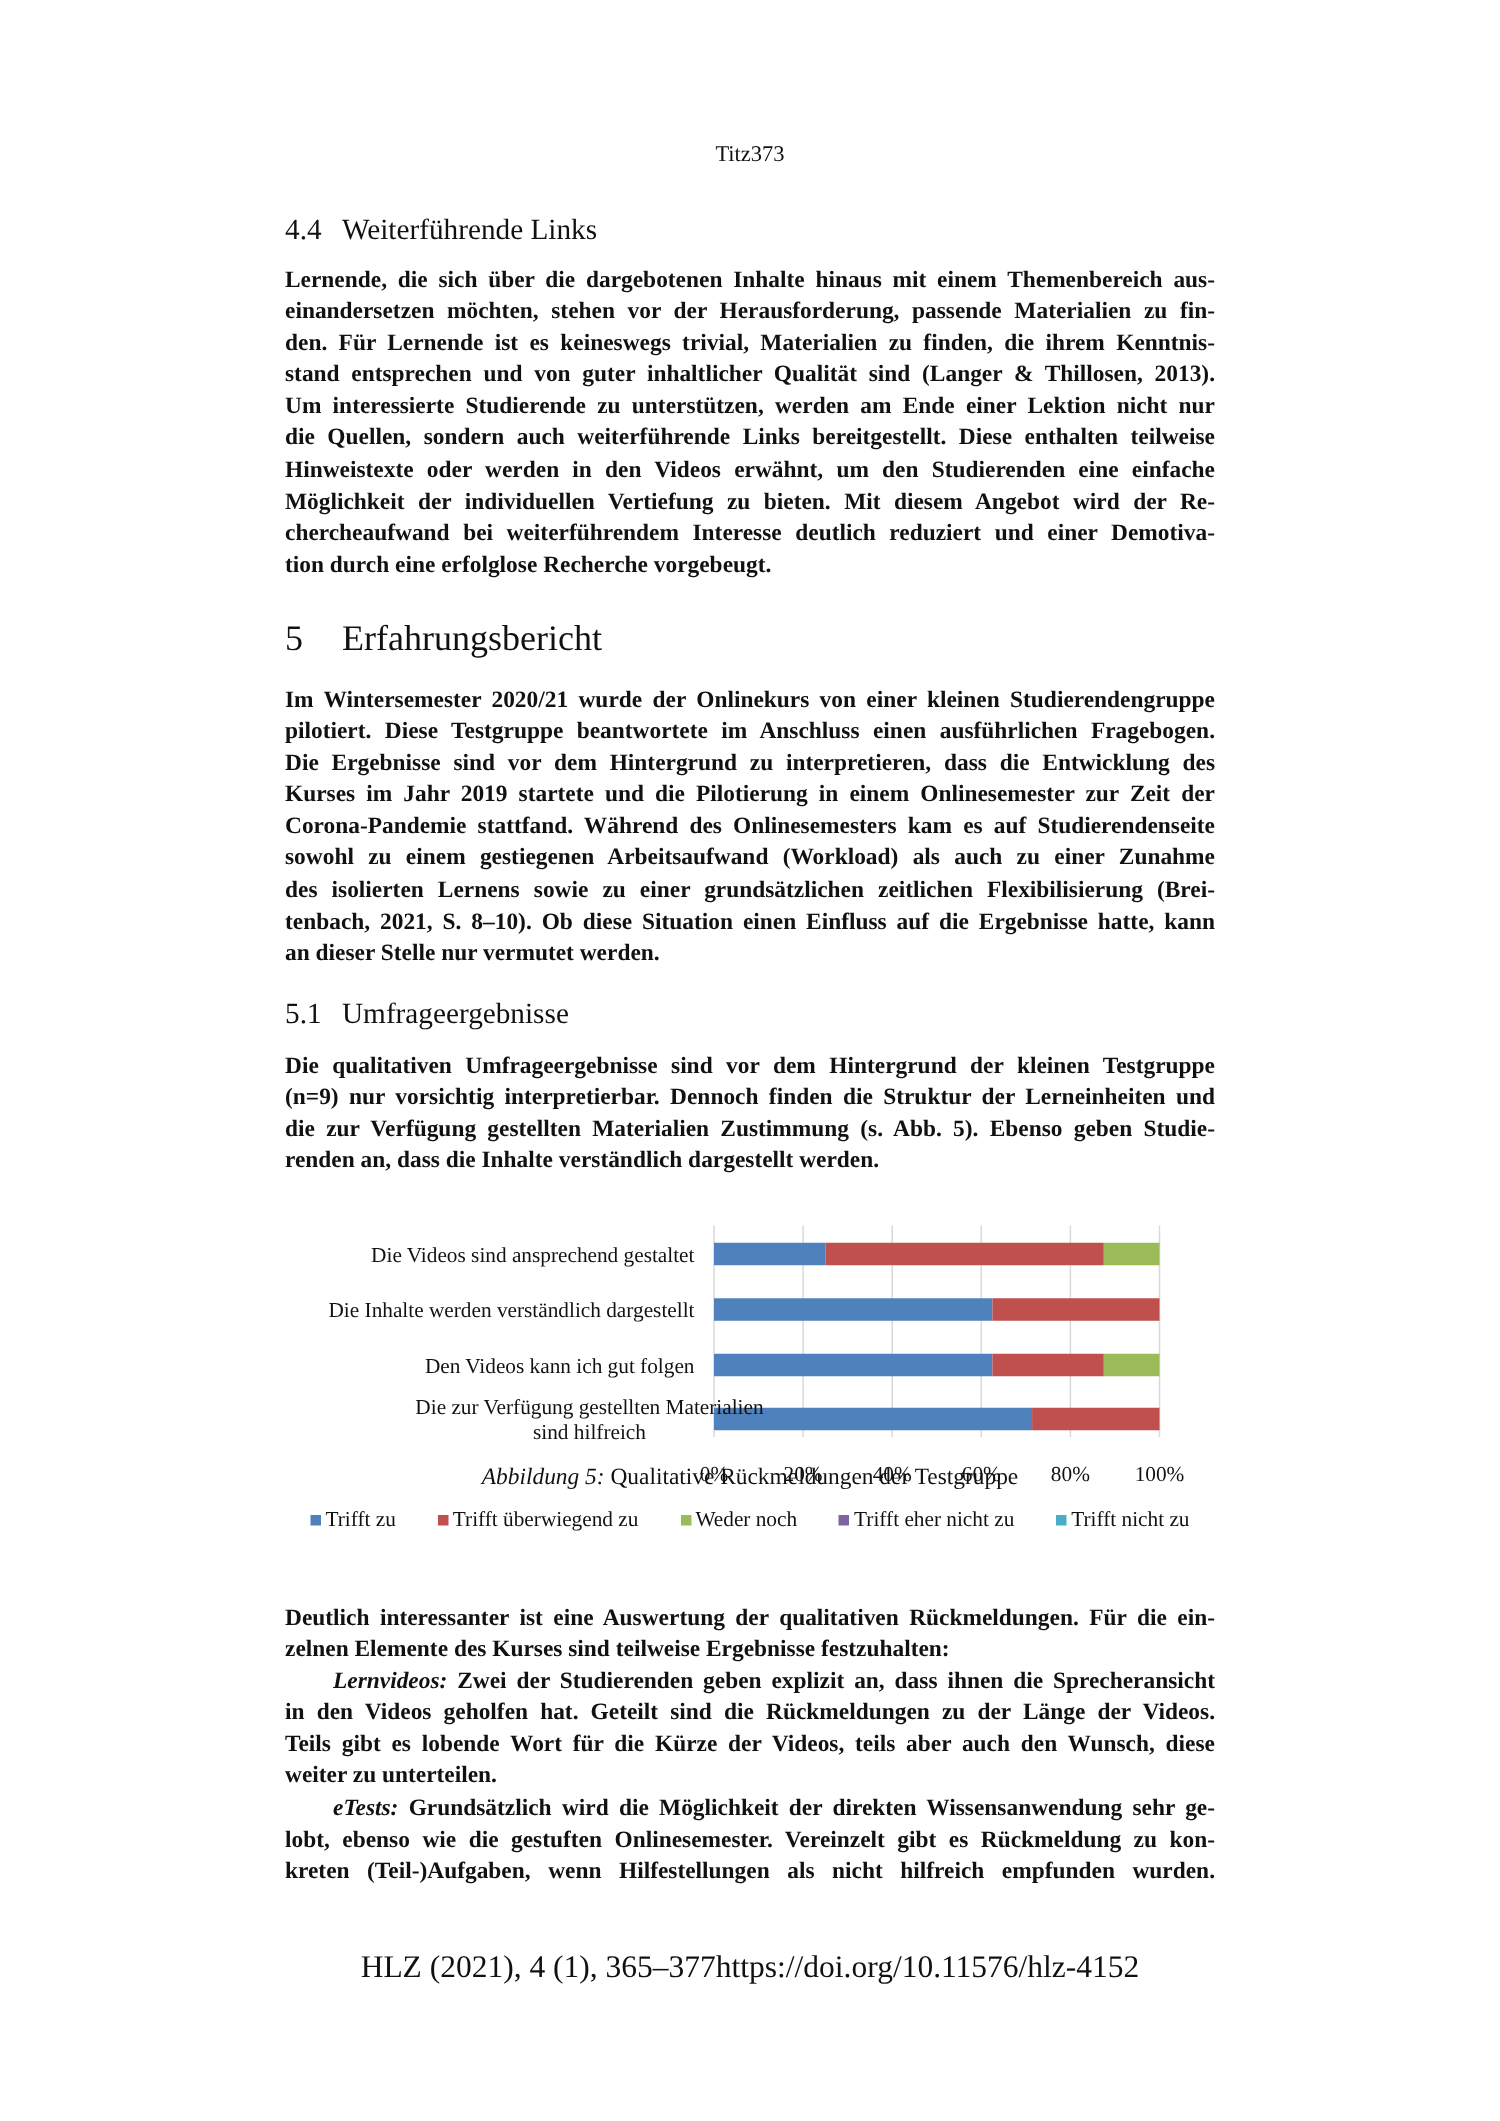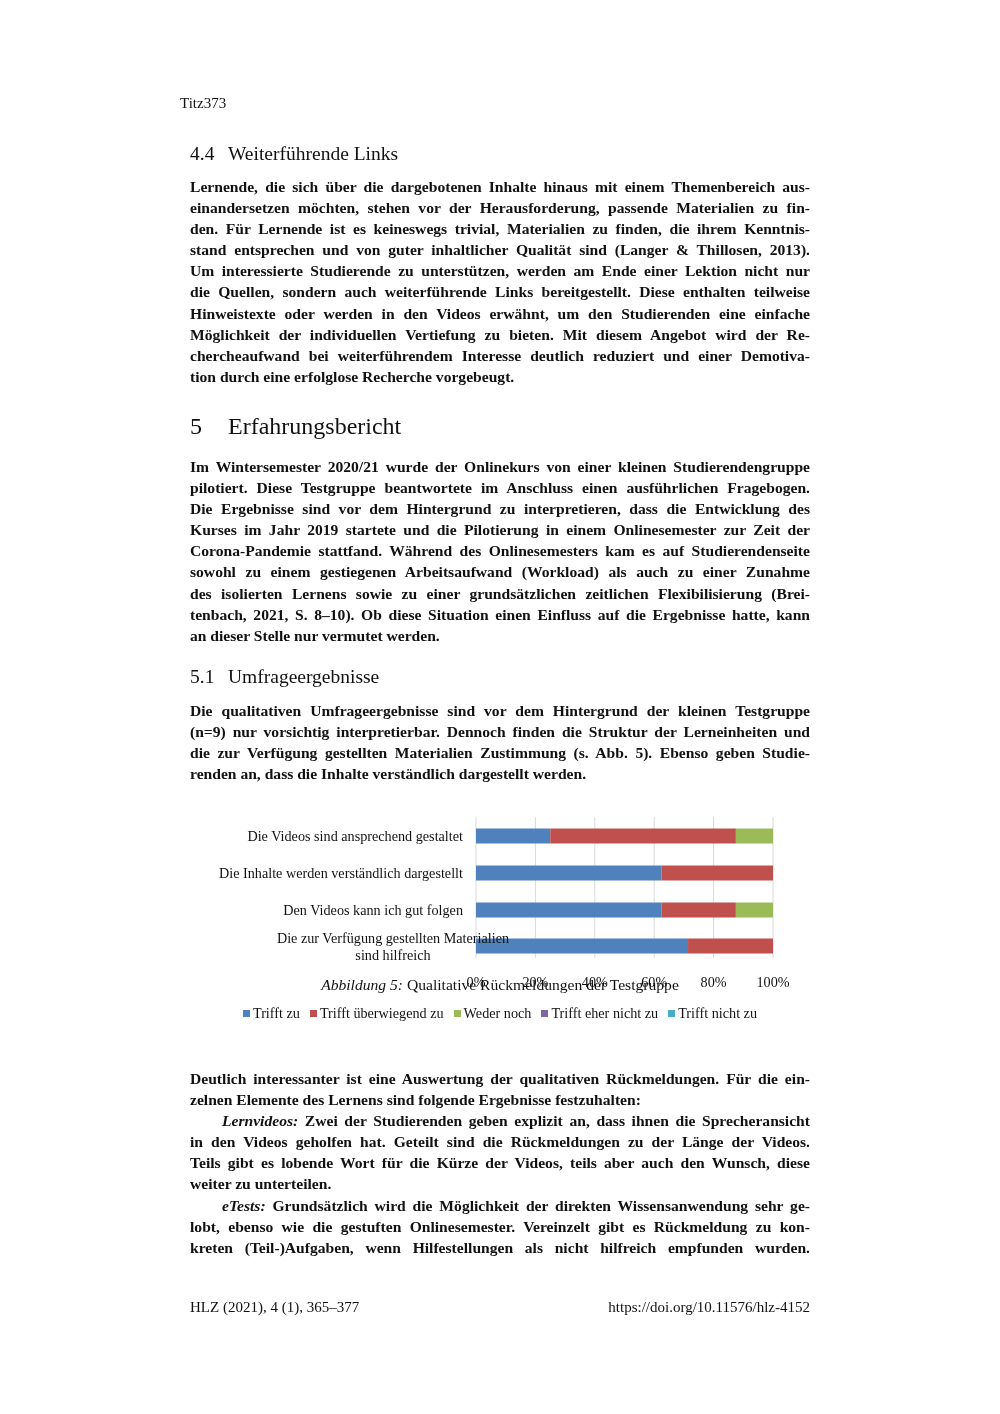--- a/index.html
+++ b/index.html
@@ -1,33 +1,33 @@
 <!DOCTYPE html>
 <html><head>
 <meta charset="utf-8">
 <style>
   html, body { margin: 0; padding: 0; background: #ffffff; }
   body { width: 1000px; height: 1414px; position: relative; font-family: "Liberation Serif", "DejaVu Serif", serif; color: #111; }
-  .running-head { position: absolute; top: 95px; left: 180px; width: 620px; font-size: 15px; display: flex; justify-content: flex-start; }
+  .running-head { position: absolute; top: 95px; left: 190px; width: 620px; font-size: 15px; display: flex; justify-content: center; }
   .h2 { position: absolute; left: 190px; font-size: 19.5px; }
   .h1 { position: absolute; left: 190px; font-size: 24px; }
   .h2 .num, .h1 .num { display: inline-block; }
   .h2 .num { width: 38px; }
   .h1 .num { width: 38px; }
   .para { position: absolute; left: 190px; width: 620px; font-size: 15.6px; line-height: 21.1px; text-align: justify; }
   .para .line { display: block; text-align: justify; text-align-last: justify; white-space: nowrap; font-weight: bold; }
   .para .line.last { text-align-last: left; }
   .para .indent { padding-left: 20px; }
   .para em { font-style: italic; margin-left: 12px; }
-  .footer { position: absolute; top: 1299px; left: 190px; width: 620px; font-size: 15px; display: flex; justify-content: space-between; }
+  .footer { position: absolute; top: 1299px; left: 190px; width: 620px; font-size: 21px; display: flex; justify-content: center; }
   .chart { position: absolute; left: 190px; top: 810px; width: 620px; height: 220px; }
   .chart svg { position: absolute; left: 0; top: 0; overflow: visible; }
   .cat-label { font-family: "Liberation Serif", serif; font-size: 14.2px; fill: #111; }
   .tick-label { font-family: "Liberation Serif", serif; font-size: 14.2px; fill: #111; }
-  .legend { position: absolute; left: 190px; top: 1005px; width: 620px; display: flex; justify-content: center; gap: 10px; font-size: 14.2px; }
+  .legend { position: absolute; left: 190px; top: 1005px; width: 620px; display: flex; justify-content: center; gap: 28px; font-size: 14.2px; }
   .legend-item { display: flex; align-items: center; gap: 3px; white-space: nowrap; }
   .legend-swatch { width: 7px; height: 7px; display: inline-block; }
   .caption { position: absolute; left: 190px; top: 976px; width: 620px; text-align: center; font-size: 15.6px; }
   .caption em { font-style: italic; }
 </style>
 </head>
 <body>
 
 <div class="running-head">
   <span>Titz</span>
@@ -129,21 +129,21 @@
       <span>Trifft nicht zu</span>
     </span>
   </div>
 
 <div class="caption">
   <em>Abbildung 5:</em><span> Qualitative Rückmeldungen der Testgruppe</span>
 </div>
 
 <div class="para" id="after-para" style="top:1068px;">
     <span class="line"><span>Deutlich interessanter ist eine Auswertung der qualitativen Rückmeldungen. Für die ein-</span></span>
-    <span class="line last"><span>zelnen Elemente des Lernens sind folgende Ergebnisse festzuhalten:</span></span>
+    <span class="line last"><span>zelnen Elemente des Kurses sind teilweise Ergebnisse festzuhalten:</span></span>
     <span class="line indent"><em>Lernvideos:</em><span> Zwei der Studierenden geben explizit an, dass ihnen die Sprecheransicht</span></span>
     <span class="line"><span>in den Videos geholfen hat. Geteilt sind die Rückmeldungen zu der Länge der Videos.</span></span>
     <span class="line"><span>Teils gibt es lobende Wort für die Kürze der Videos, teils aber auch den Wunsch, diese</span></span>
     <span class="line last"><span>weiter zu unterteilen.</span></span>
     <span class="line indent"><em>eTests:</em><span> Grundsätzlich wird die Möglichkeit der direkten Wissensanwendung sehr ge-</span></span>
     <span class="line"><span>lobt, ebenso wie die gestuften Onlinesemester. Vereinzelt gibt es Rückmeldung zu kon-</span></span>
     <span class="line"><span>kreten (Teil-)Aufgaben, wenn Hilfestellungen als nicht hilfreich empfunden wurden.</span></span>
   </div>
 
 <div class="footer">

